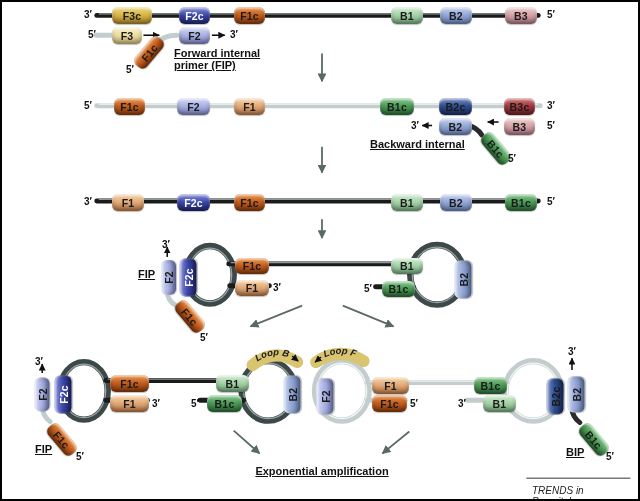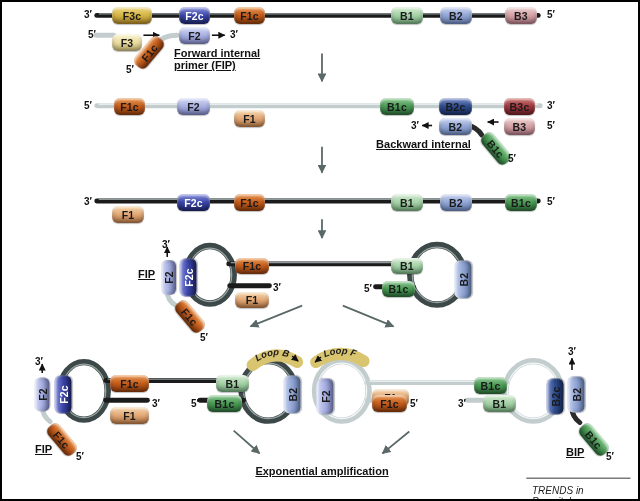--- a/index.html
+++ b/index.html
@@ -3,25 +3,25 @@
 <meta charset="utf-8">
 <style>
   html,body{margin:0;padding:0;background:#fff;}
   #fig{position:relative;width:640px;height:501px;box-sizing:border-box;border:2px solid #000;
        background:#fff;font-family:"Liberation Sans",sans-serif;overflow:hidden;}
   #bg{position:absolute;left:0;top:0;width:100%;height:100%;}
   .cyl{position:absolute;box-sizing:border-box;display:flex;align-items:center;justify-content:center;
        font-weight:bold;font-size:10.5px;color:#1a1a1a;border-radius:6px;letter-spacing:.2px;
        box-shadow:inset 0 2px 2px rgba(255,255,255,.55),inset 0 -3px 4px rgba(0,0,0,.32),0 1px 1px rgba(0,0,0,.25);}
   .gold{background:linear-gradient(180deg,#eed98a,#d7b845 45%,#a9822b);}
-  .paleyellow{background:linear-gradient(180deg,#faf3cf,#ecdfa4 45%,#c9b977);margin-top:7px;}
+  .paleyellow{background:linear-gradient(180deg,#faf3cf,#ecdfa4 45%,#c9b977);}
   .navy{background:linear-gradient(180deg,#8b93dd,#3a45a8 50%,#20276e);color:#fff;}
   .peri{background:linear-gradient(180deg,#d6dbf5,#a9b1e3 48%,#7b83bd);}
   .dkorange{background:linear-gradient(180deg,#eb9a55,#c35d1d 48%,#8a3b0e);}
-  .tan{background:linear-gradient(180deg,#f6d9b0,#e2a977 48%,#b57747);margin-top:12px;}
+  .tan{background:linear-gradient(180deg,#f6d9b0,#e2a977 48%,#b57747);}
   .ltgreen{background:linear-gradient(180deg,#d6ecd4,#a5d2a7 48%,#74a87c);margin-left:9px;}
   .mdgreen{background:linear-gradient(180deg,#8fcb96,#4b9a55 48%,#2d6b39);}
   .dkblue{background:linear-gradient(180deg,#7d8fc9,#2e4d8e 48%,#1b2f62);}
   .ltblue{background:linear-gradient(180deg,#c9d4f0,#93a7d6 48%,#6a81b4);}
   .pink{background:linear-gradient(180deg,#eed2d2,#d5a3a6 48%,#a97380);}
   .dkred{background:linear-gradient(180deg,#cf7a76,#a03a40 48%,#6d2026);}
   .rV{transform:rotate(-90deg);}
   .rD{transform:rotate(50deg);}
   .rDm{transform:rotate(-50deg);}
   .p{position:absolute;font-weight:bold;font-size:10px;color:#111;white-space:nowrap;}
@@ -165,21 +165,21 @@
 <div class="cyl dkblue" style="left:437px;top:96px;width:33px;height:17px">B2c</div>
 <div class="cyl dkred" style="left:502px;top:96px;width:31px;height:17px">B3c</div>
 <div class="p" style="left:545px;top:98px">3′</div>
 
 <div class="p" style="left:409px;top:118px">3′</div>
 <div class="cyl ltblue" style="left:437px;top:116px;width:33px;height:17px">B2</div>
 <div class="cyl pink" style="left:502px;top:116px;width:31px;height:17px">B3</div>
 <div class="p" style="left:545px;top:118px">5′</div>
 <div class="cyl mdgreen rD" style="left:476px;top:138.5px;width:36px;height:15px">B1c</div>
 <div class="p" style="left:506px;top:151px">5′</div>
-<div class="lbl" style="left:368px;top:136px;width:107px;text-align:center">Backward internal</div>
+<div class="lbl" style="left:368px;top:136px;width:107px;text-align:left">Backward internal</div>
 
 <div class="p" style="left:82px;top:194px">3′</div>
 <div class="cyl tan" style="left:110px;top:192px;width:32px;height:17px">F1</div>
 <div class="cyl navy" style="left:175px;top:192px;width:33px;height:17px">F2c</div>
 <div class="cyl dkorange" style="left:232px;top:192px;width:31px;height:17px">F1c</div>
 <div class="cyl ltgreen" style="left:380px;top:192px;width:32px;height:17px">B1</div>
 <div class="cyl ltblue" style="left:438px;top:192px;width:32px;height:17px">B2</div>
 <div class="cyl mdgreen" style="left:503px;top:192px;width:32px;height:17px">B1c</div>
 <div class="p" style="left:545px;top:194px">5′</div>
 

